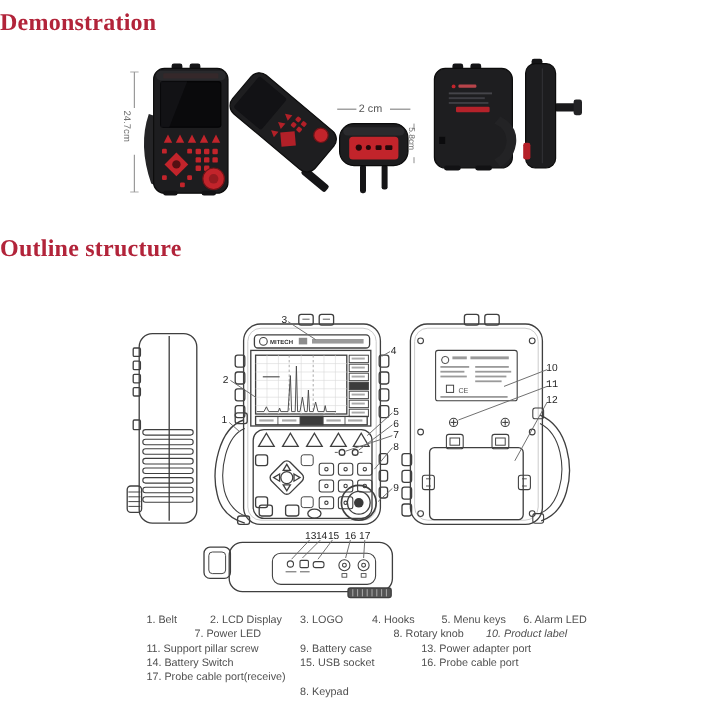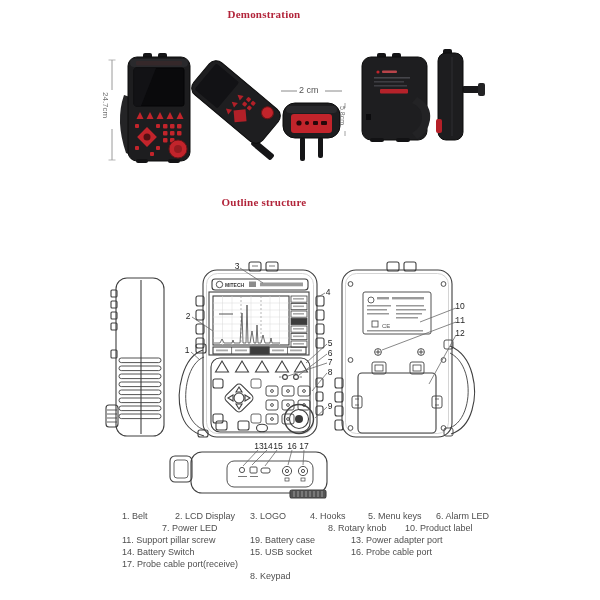--- a/index.html
+++ b/index.html
@@ -1,23 +1,23 @@
 <!DOCTYPE html>
 <html><head>
 <meta charset="utf-8">
 <style>
   html,body{margin:0;padding:0;}
   body{
     width:600px;height:600px;background:#ffffff;position:relative;
     font-family:"Liberation Sans",sans-serif;overflow:hidden;
   }
   .section-title{
-    position:absolute;left:0;width:528px;text-align:center;
+    position:absolute;left:0;width:528px;
     font-family:"Liberation Serif",serif;font-weight:bold;
-    font-size:11px;color:#b2243a;letter-spacing:.2px;
+    font-size:20px;color:#b2243a;letter-spacing:.2px;
   }
   #title-demo{top:8px;}
   #title-outline{top:196px;}
   svg{position:absolute;left:0;}
   #photos-svg{top:45px;}
   #outline-svg{top:240px;}
   .dim-label{position:absolute;color:#6e6e6e;font-size:8px;white-space:nowrap;}
   .dim-vert{writing-mode:vertical-rl;}
   #dim-height{left:101px;top:92px;}
   #dim-width{left:299px;top:85px;font-size:9px;color:#555;}
@@ -464,21 +464,21 @@
 <div>
   <span class="legend-item" style="left:122px;top:512px;">1. Belt</span>
   <span class="legend-item" style="left:175px;top:512px;">2. LCD Display</span>
   <span class="legend-item" style="left:250px;top:512px;">3. LOGO</span>
   <span class="legend-item" style="left:310px;top:512px;">4. Hooks</span>
   <span class="legend-item" style="left:368px;top:512px;">5. Menu keys</span>
   <span class="legend-item" style="left:436px;top:512px;">6. Alarm LED</span>
   <span class="legend-item" style="left:122px;top:524px;margin-left:40px;">7. Power LED</span>
   <span class="legend-item" style="left:250px;top:524px;margin-top:48px;">8. Keypad</span>
   <span class="legend-item" style="left:328px;top:524px;">8. Rotary knob</span>
-  <span class="legend-item" style="left:405px;top:524px;">10. Product label</span>
+  <span class="legend-item" style="left:405px;top:524px;font-style:italic;">10. Product label</span>
   <span class="legend-item" style="left:122px;top:536px;">11. Support pillar screw</span>
-  <span class="legend-item" style="left:250px;top:536px;">19. Battery case</span>
+  <span class="legend-item" style="left:250px;top:536px;">9. Battery case</span>
   <span class="legend-item" style="left:351px;top:536px;">13. Power adapter port</span>
   <span class="legend-item" style="left:122px;top:548px;">14. Battery Switch</span>
   <span class="legend-item" style="left:250px;top:548px;">15. USB socket</span>
   <span class="legend-item" style="left:351px;top:548px;">16. Probe cable port</span>
   <span class="legend-item" style="left:122px;top:560px;">17. Probe cable port(receive)</span>
 </div>
 
 </body></html>

